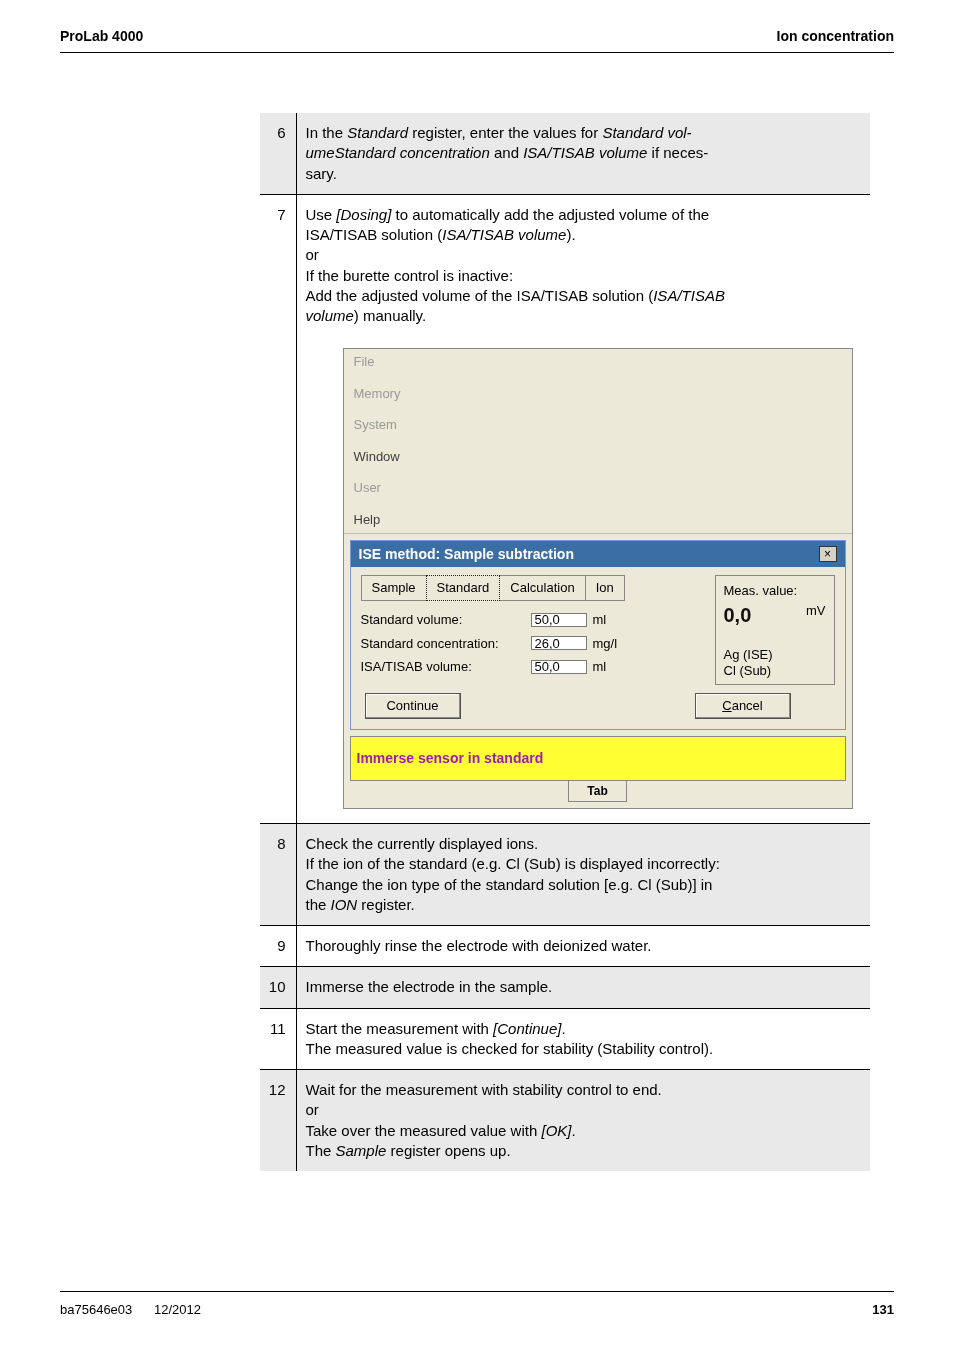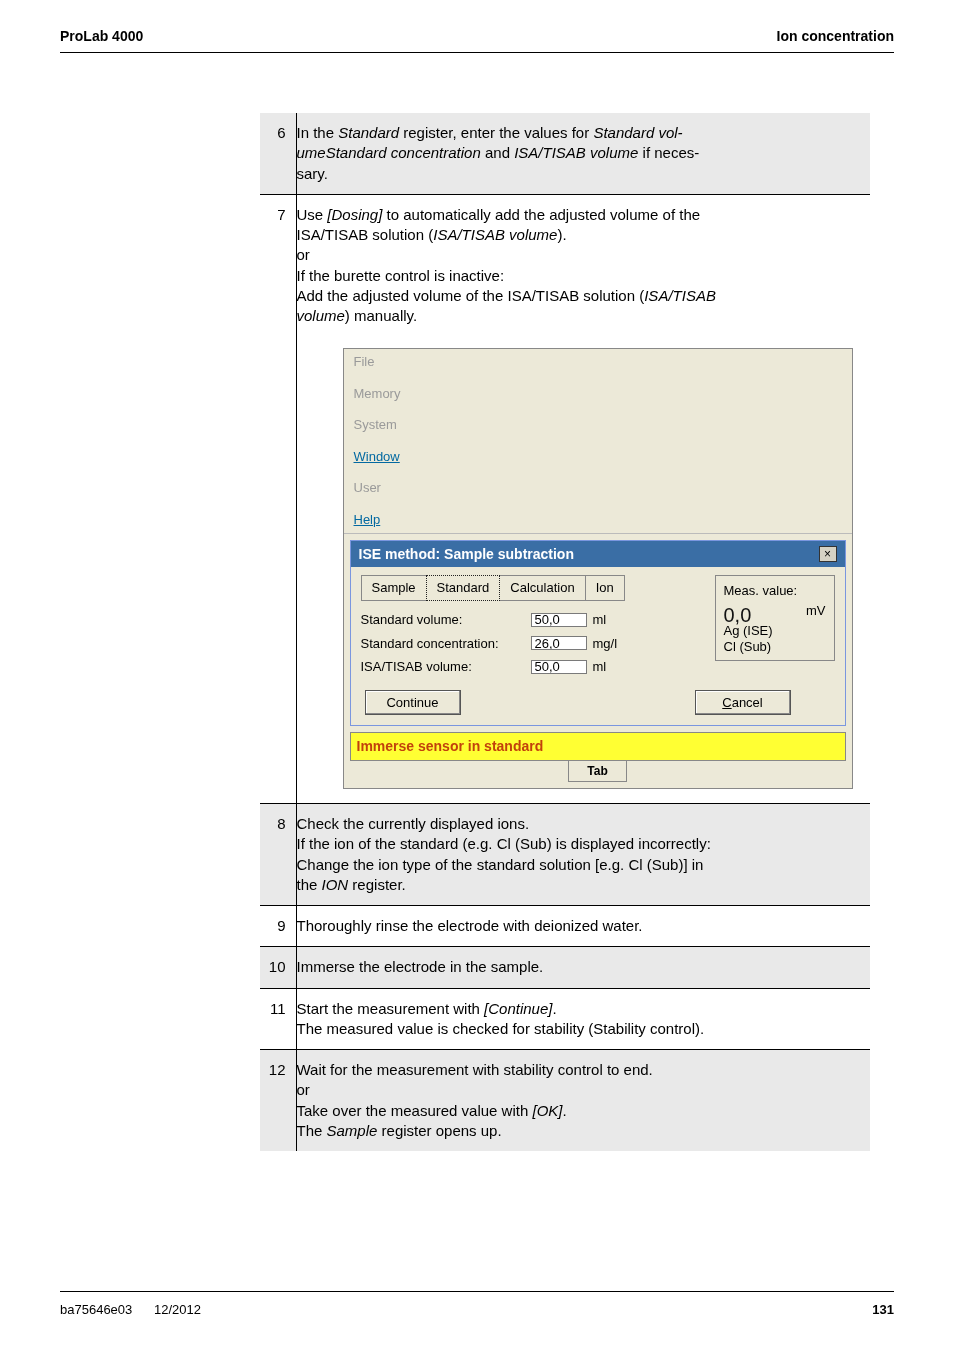--- a/index.html
+++ b/index.html
@@ -37,21 +37,21 @@
     font-size: 15px;
     line-height: 1.35;
   }
   .steps-table tr.grey td { background: #e9e9e9; }
   .steps-table td.num {
     width: 36px;
     text-align: right;
     padding-right: 10px;
     border-right: 1px solid #000;
   }
-  .steps-table td.txt { padding-left: 0; }
+  .steps-table td.txt { padding-left: 9px; }
   .steps-table tr.topline td { border-top: 1px solid #000; }
   .italic { font-style: italic; }
 
   
   .dialog-wrap {
     width: 510px;
     margin: 12px 0 14px 46px;
     border: 1px solid #888;
     background: #ece9d8;
     font-size: 13px;
@@ -59,21 +59,21 @@
   .menubar {
     display: flex;
     gap: 14px;
     padding: 4px 10px;
     color: #9a9a9a;
     font-size: 13px;
     background: #ece9d8;
     border-bottom: 1px solid #bbb;
     flex-direction: column;
   }
-  .menubar .enabled { color: #0369a1; text-decoration: underline; }
+  .menubar .enabled { color: #404040; }
   .panel {
     margin: 6px;
     border: 1px solid #7a96df;
     background: #ece9d8;
   }
   .panel-title {
     background: #3a6ea5;
     color: #fff;
     font-weight: bold;
     font-size: 14px;
@@ -121,27 +121,28 @@
     font-family: inherit;
     font-size: 13px;
     padding: 1px 3px;
   }
   .form-row .unit { margin-left: 6px; font-size: 13px; }
   .meas-box {
     border: 1px solid #888;
     background: #ece9d8;
     font-size: 13px;
     padding: 6px 6px 6px 8px;
-    height: 86px;
+    height: 110px;
     position: relative;
   }
   .meas-box .val {
     font-size: 20px;
     color: #111;
     margin-top: 2px;
+    font-weight: bold;
   }
   .meas-box .mv {
     position: absolute; right: 8px; top: 26px; font-size: 13px;
   }
   .meas-box .lines {
     position: absolute; bottom: 6px; left: 8px; font-size: 13px; line-height: 1.2;
   }
   .btn-row {
     grid-column: 1 / span 2;
     display: flex;
@@ -155,24 +156,24 @@
     padding: 3px 0;
     border: 1px solid #555;
     background: #ece9d8;
     font-size: 13px;
     text-align: center;
     box-shadow: inset -1px -1px 0 #888, inset 1px 1px 0 #fff;
   }
   .status-bar {
     background: #ffff33;
     border: 1px solid #888;
-    color: #c2410c;
+    color: #a21caf;
     font-weight: bold;
     font-size: 14px;
-    padding: 4px 6px;
+    padding: 12px 6px;
     margin: 4px 6px 0 6px;
   }
   .tab-footer {
     margin: 0 6px 6px 6px;
     text-align: center;
   }
   .tab-footer .tab-lbl {
     display: inline-block;
     border: 1px solid #888;
     border-top: none;

